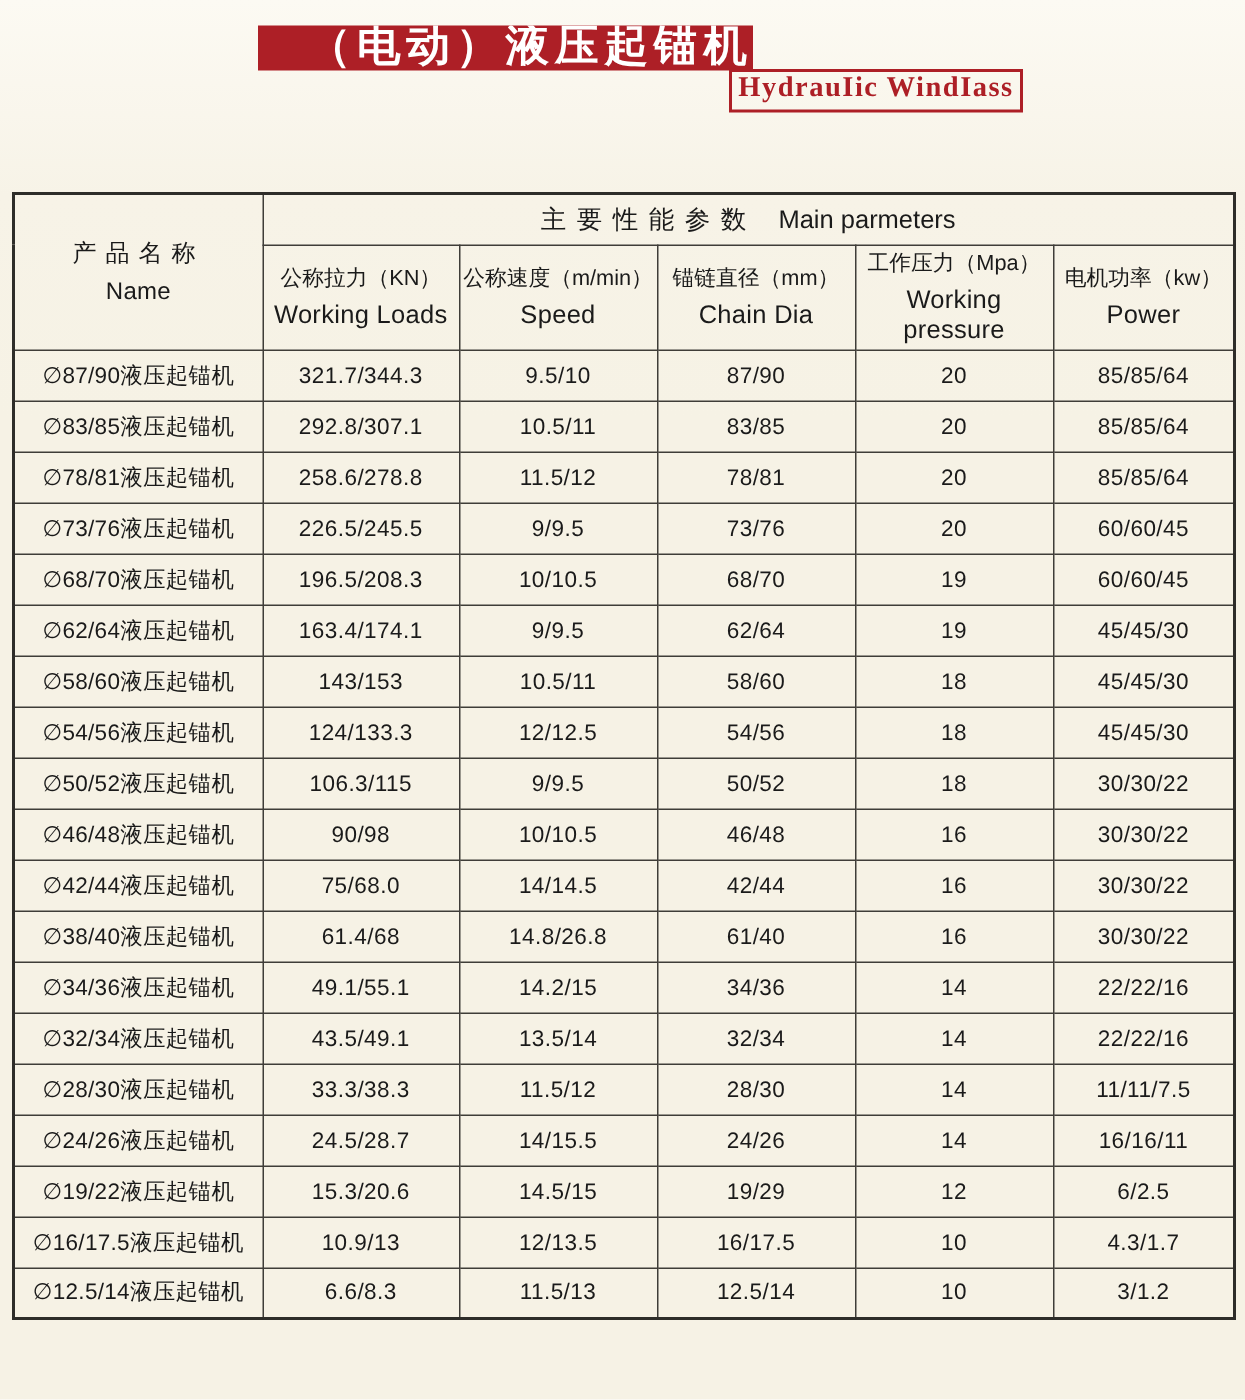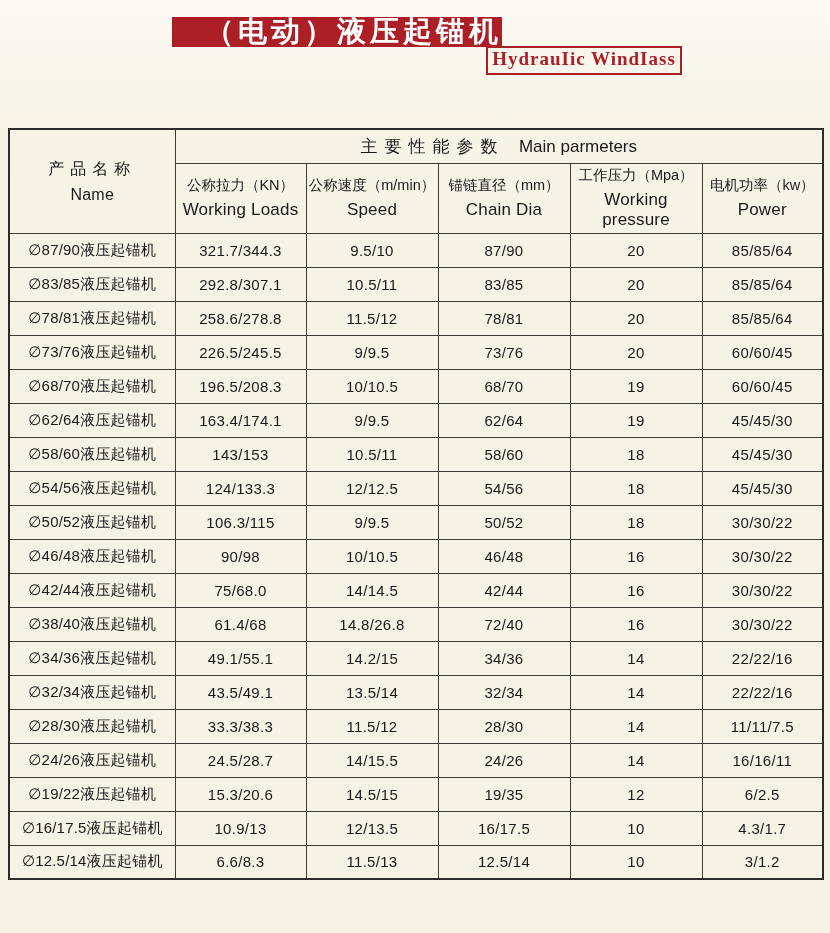--- a/index.html
+++ b/index.html
@@ -219,21 +219,21 @@
         <td>75/68.0</td>
         <td>14/14.5</td>
         <td>42/44</td>
         <td>16</td>
         <td>30/30/22</td>
       </tr>
       <tr>
         <td class="name-cell">∅38/40液压起锚机</td>
         <td>61.4/68</td>
         <td>14.8/26.8</td>
-        <td>72/40</td>
+        <td>61/40</td>
         <td>16</td>
         <td>30/30/22</td>
       </tr>
       <tr>
         <td class="name-cell">∅34/36液压起锚机</td>
         <td>49.1/55.1</td>
         <td>14.2/15</td>
         <td>34/36</td>
         <td>14</td>
         <td>22/22/16</td>
@@ -259,21 +259,21 @@
         <td>24.5/28.7</td>
         <td>14/15.5</td>
         <td>24/26</td>
         <td>14</td>
         <td>16/16/11</td>
       </tr>
       <tr>
         <td class="name-cell">∅19/22液压起锚机</td>
         <td>15.3/20.6</td>
         <td>14.5/15</td>
-        <td>19/35</td>
+        <td>19/29</td>
         <td>12</td>
         <td>6/2.5</td>
       </tr>
       <tr>
         <td class="name-cell">∅16/17.5液压起锚机</td>
         <td>10.9/13</td>
         <td>12/13.5</td>
         <td>16/17.5</td>
         <td>10</td>
         <td>4.3/1.7</td>

